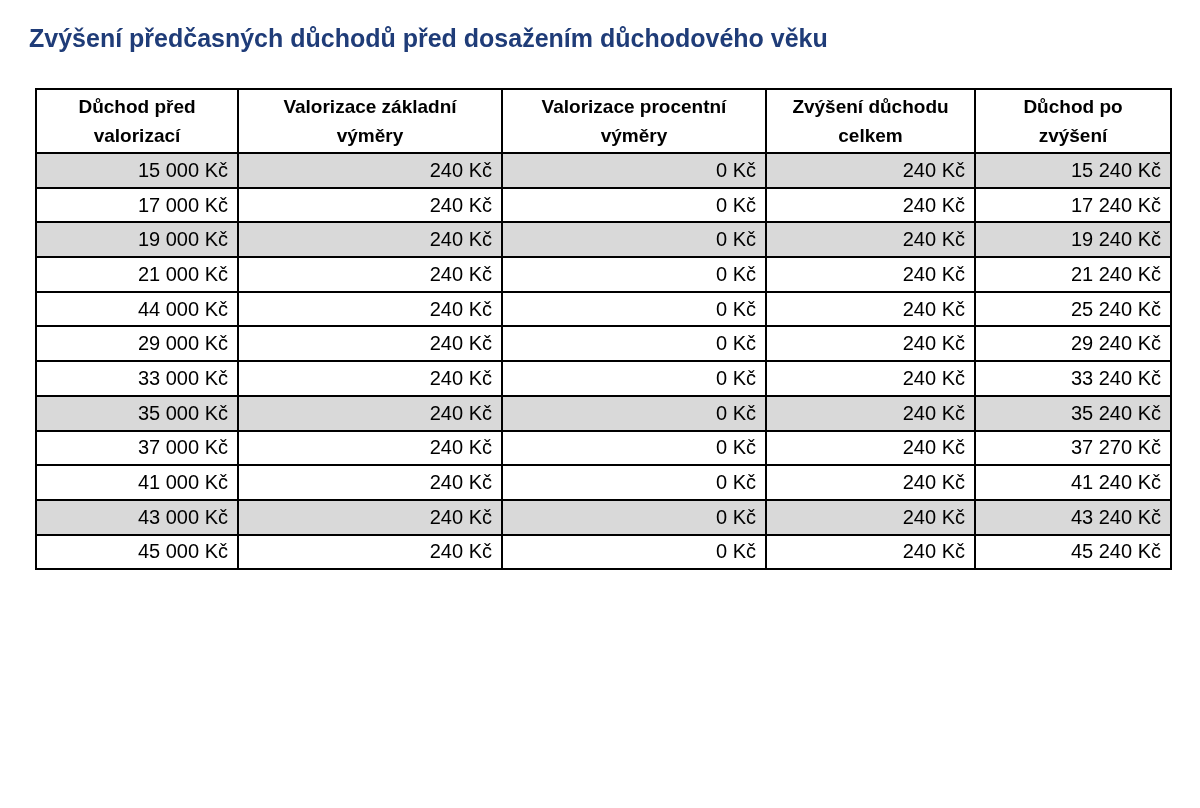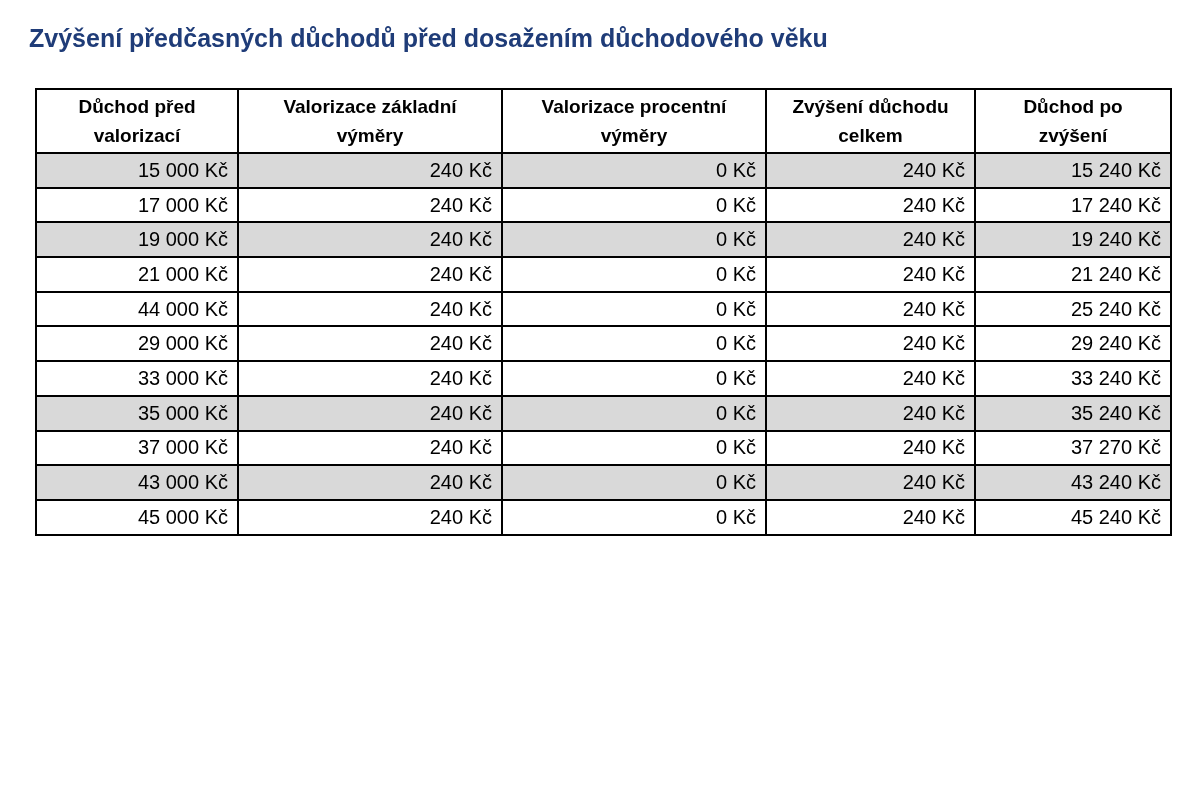--- a/index.html
+++ b/index.html
@@ -148,20 +148,27 @@
         <td>240 Kč</td>
         <td>35 240 Kč</td>
       </tr>
       <tr>
         <td>37 000 Kč</td>
         <td>240 Kč</td>
         <td>0 Kč</td>
         <td>240 Kč</td>
         <td>37 270 Kč</td>
       </tr>
+      <tr>
+        <td>41 000 Kč</td>
+        <td>240 Kč</td>
+        <td>0 Kč</td>
+        <td>240 Kč</td>
+        <td>41 240 Kč</td>
+      </tr>
       <tr class="alt">
         <td>43 000 Kč</td>
         <td>240 Kč</td>
         <td>0 Kč</td>
         <td>240 Kč</td>
         <td>43 240 Kč</td>
       </tr>
       <tr>
         <td>45 000 Kč</td>
         <td>240 Kč</td>

